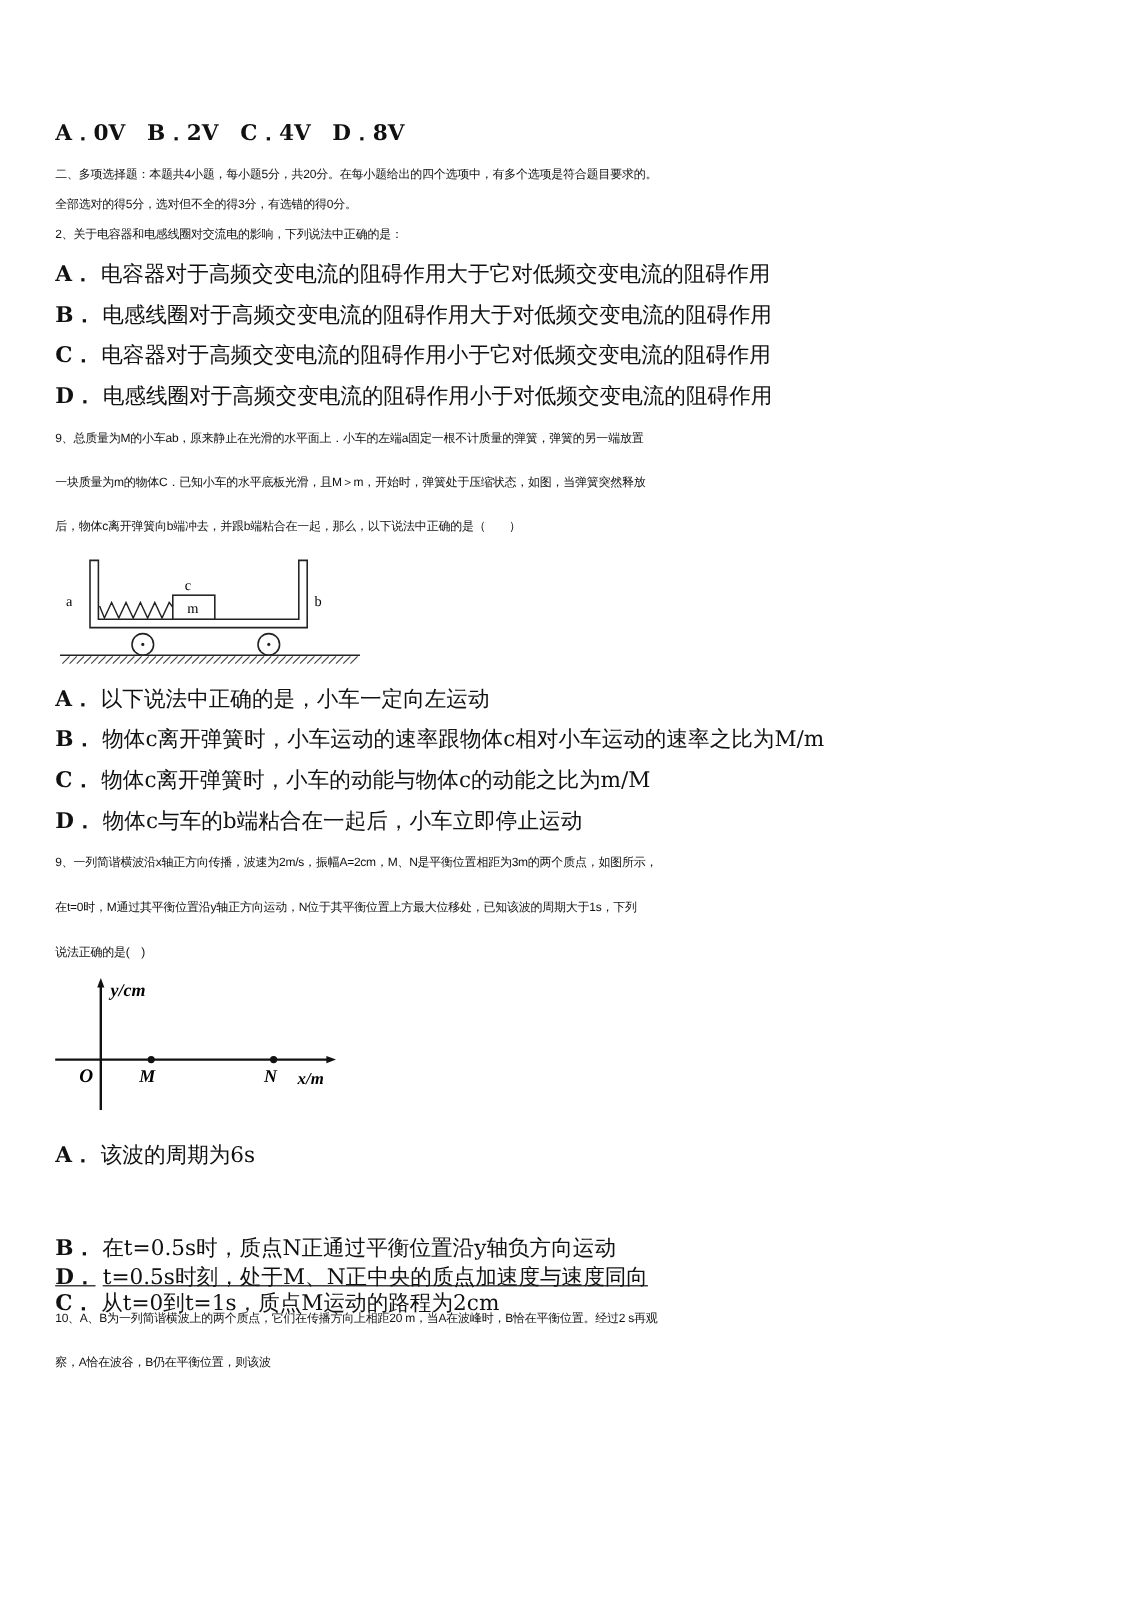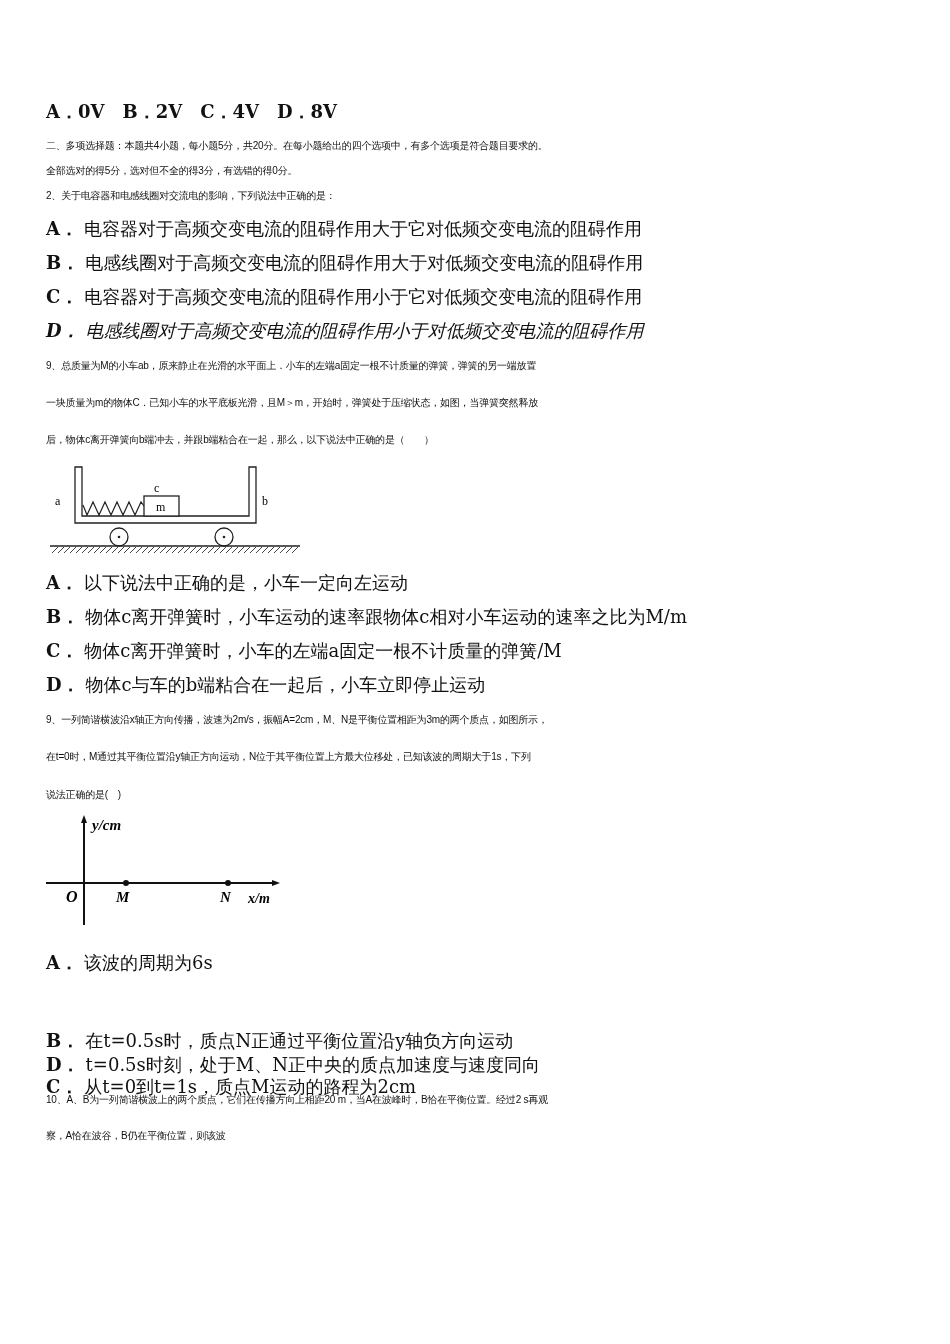--- a/index.html
+++ b/index.html
@@ -23,21 +23,21 @@
 
 <div class="line b" style="top:102px;">A．0V　B．2V　C．4V　D．8V</div>
 
 <div class="line sans" style="top:136px;">二、多项选择题：本题共4小题，每小题5分，共20分。在每小题给出的四个选项中，有多个选项是符合题目要求的。</div>
 <div class="line sans" style="top:161px;">全部选对的得5分，选对但不全的得3分，有选错的得0分。</div>
 
 <div class="line sans" style="top:186px;">2、关于电容器和电感线圈对交流电的影响，下列说法中正确的是：</div>
 <div class="line" style="top:219px;"><span class="opt-label">A．</span><span>电容器对于高频交变电流的阻碍作用大于它对低频交变电流的阻碍作用</span></div>
 <div class="line" style="top:253px;"><span class="opt-label">B．</span><span>电感线圈对于高频交变电流的阻碍作用大于对低频交变电流的阻碍作用</span></div>
 <div class="line" style="top:287px;text-align:right;"><span class="opt-label">C．</span><span>电容器对于高频交变电流的阻碍作用小于它对低频交变电流的阻碍作用</span></div>
-<div class="line" style="top:321px;font-style:italic;"><span class="opt-label">D．</span><span>电感线圈对于高频交变电流的阻碍作用小于对低频交变电流的阻碍作用</span></div>
+<div class="line" style="top:321px;"><span class="opt-label">D．</span><span>电感线圈对于高频交变电流的阻碍作用小于对低频交变电流的阻碍作用</span></div>
 
 <div class="line sans" style="top:356px;">9、总质量为M的小车ab，原来静止在光滑的水平面上．小车的左端a固定一根不计质量的弹簧，弹簧的另一端放置</div>
 <div class="line sans" style="top:393px;">一块质量为m的物体C．已知小车的水平底板光滑，且M＞m，开始时，弹簧处于压缩状态，如图，当弹簧突然释放</div>
 <div class="line sans" style="top:430px;">后，物体c离开弹簧向b端冲去，并跟b端粘合在一起，那么，以下说法中正确的是（　　）</div>
 
 <svg class="figure" style="left:40px; top:460px;" width="270" height="100" viewBox="0 0 270 100">
 
   <g fill="none" stroke="#222" stroke-width="1.3">
     <path d="M35 7 L42 7 L42 56 L209 56 L209 7 L216 7 L216 63 L35 63 Z"></path>
   </g>
@@ -60,21 +60,21 @@
   </g>
 
   <line x1="10" y1="86" x2="260" y2="86" stroke="#222" stroke-width="1.3"></line>
   <g stroke="#444" stroke-width="1">
     <path d="M12 93 L18 87 M18 93 L24 87 M24 93 L30 87 M30 93 L36 87 M36 93 L42 87 M42 93 L48 87 M48 93 L54 87 M54 93 L60 87 M60 93 L66 87 M66 93 L72 87 M72 93 L78 87 M78 93 L84 87 M84 93 L90 87 M90 93 L96 87 M96 93 L102 87 M102 93 L108 87 M108 93 L114 87 M114 93 L120 87 M120 93 L126 87 M126 93 L132 87 M132 93 L138 87 M138 93 L144 87 M144 93 L150 87 M150 93 L156 87 M156 93 L162 87 M162 93 L168 87 M168 93 L174 87 M174 93 L180 87 M180 93 L186 87 M186 93 L192 87 M192 93 L198 87 M198 93 L204 87 M204 93 L210 87 M210 93 L216 87 M216 93 L222 87 M222 93 L228 87 M228 93 L234 87 M234 93 L240 87 M240 93 L246 87 M246 93 L252 87 M252 93 L258 87"></path>
   </g>
 </svg>
 
 <div class="line" style="top:573px;"><span class="opt-label">A．</span><span>以下说法中正确的是，小车一定向左运动</span></div>
 <div class="line" style="top:607px;"><span class="opt-label">B．</span><span>物体c离开弹簧时，小车运动的速率跟物体c相对小车运动的速率之比为M/m</span></div>
-<div class="line" style="top:641px;"><span class="opt-label">C．</span><span>物体c离开弹簧时，小车的左端a固定一根不计质量的弹簧/M</span></div>
+<div class="line" style="top:641px;"><span class="opt-label">C．</span><span>物体c离开弹簧时，小车的动能与物体c的动能之比为m/M</span></div>
 <div class="line" style="top:675px;"><span class="opt-label">D．</span><span>物体c与车的b端粘合在一起后，小车立即停止运动</span></div>
 
 <div class="line sans" style="top:710px;">9、一列简谐横波沿x轴正方向传播，波速为2m/s，振幅A=2cm，M、N是平衡位置相距为3m的两个质点，如图所示，</div>
 <div class="line sans" style="top:747px;">在t=0时，M通过其平衡位置沿y轴正方向运动，N位于其平衡位置上方最大位移处，已知该波的周期大于1s，下列</div>
 <div class="line sans" style="top:785px;">说法正确的是(　)</div>
 
 <svg class="figure" style="left:40px; top:810px;" width="260" height="125" viewBox="0 0 260 125">
 
   <line x1="44" y1="10" x2="44" y2="115" stroke="#111" stroke-width="2"></line>
   <polygon points="44,5 41,13 47,13" fill="#111"></polygon>
@@ -88,16 +88,16 @@
   <text x="52" y="20" font-size="15" font-weight="bold" font-style="italic">y/cm</text>
   <text x="26" y="92" font-size="16" font-weight="bold" font-style="italic">O</text>
   <text x="76" y="92" font-size="15" font-weight="bold" font-style="italic">M</text>
   <text x="180" y="92" font-size="15" font-weight="bold" font-style="italic">N</text>
   <text x="208" y="93" font-size="14" font-weight="bold" font-style="italic">x/m</text>
 </svg>
 
 <div class="line" style="top:953px;"><span class="opt-label">A．</span><span>该波的周期为6s</span></div>
 <div class="line" style="top:1031px;"><span class="opt-label">B．</span><span>在t=0.5s时，质点N正通过平衡位置沿y轴负方向运动</span></div>
 <div class="line" style="top:1077px;"><span class="opt-label">C．</span><span>从t=0到t=1s，质点M运动的路程为2cm</span></div>
-<div class="line" style="top:1055px;"><span class="opt-label">D．</span><span>t=0.5s时刻，处于M、N正中央的质点加速度与速度同向</span></div>
+<div class="line" style="top:1055px;text-decoration:underline;"><span class="opt-label">D．</span><span>t=0.5s时刻，处于M、N正中央的质点加速度与速度同向</span></div>
 
 <div class="line sans" style="top:1090px;">10、A、B为一列简谐横波上的两个质点，它们在传播方向上相距20 m，当A在波峰时，B恰在平衡位置。经过2 s再观</div>
 <div class="line sans" style="top:1126px;">察，A恰在波谷，B仍在平衡位置，则该波</div>
 
 </body></html>

